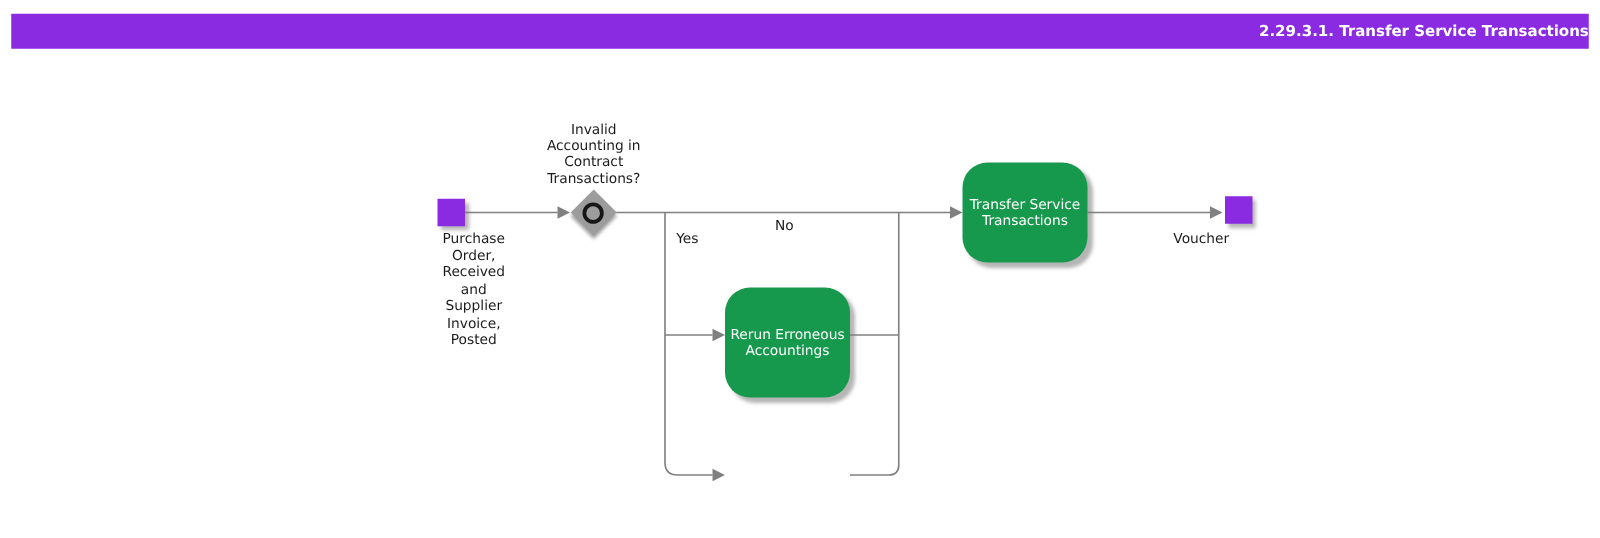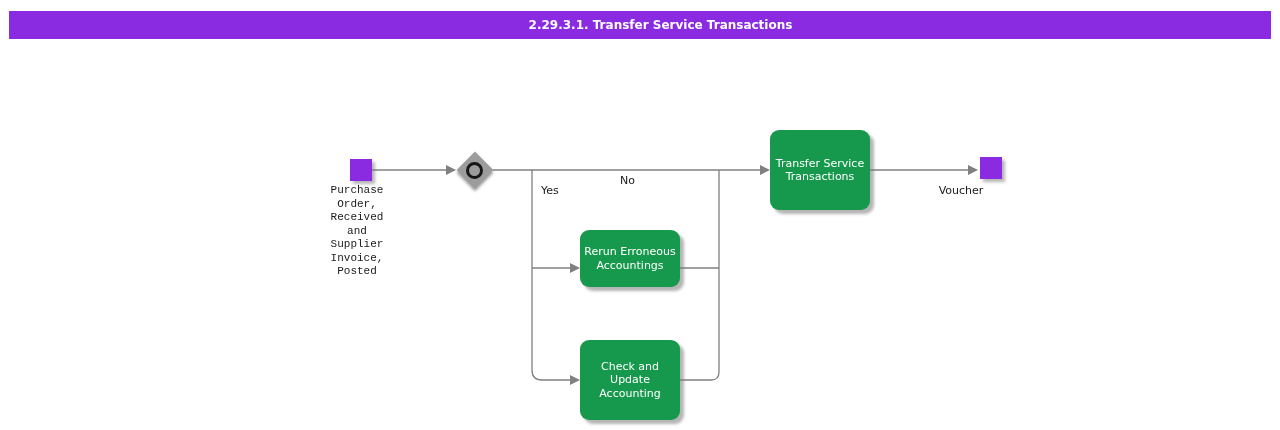--- a/index.html
+++ b/index.html
@@ -21,21 +21,21 @@
     overflow:hidden;
   }
   .title-bar{
     position:absolute;
     left:9px; top:11px;
     width:1262px; height:28px;
     background:var(--accent-purple);
     color:var(--title-text);
     font-size:12px;
     font-weight:bold;
-    text-align:center;
+    text-align:right;
     line-height:28px;
     padding-left:41px;
   }
   .connector-layer{
     position:absolute;
     left:0; top:0;
     width:1280px; height:430px;
   }
   .event-square{
     position:absolute;
@@ -46,21 +46,21 @@
   .start-square{left:350px; top:159px;}
   .end-square{left:980px; top:157px;}
   .node-label{
     position:absolute;
     color:var(--text-dark);
     font-size:11px;
     line-height:13.5px;
     text-align:center;
     white-space:pre-line;
   }
-  .start-label{left:314px; top:184px; width:86px;font-family:Liberation Mono, monospace;}
+  .start-label{left:336px; top:184px; width:86px;}
   .end-label{left:922px; top:184px; width:78px;}
   .decision-label{left:410px; top:97px; width:130px; line-height:13px;}
   .diamond{
     position:absolute;
     left:462px; top:157px;
     width:26px; height:26px;
     background:#9c9c9c;
     transform:rotate(45deg);
     box-shadow:2px 2px 3px rgba(90,90,90,0.6);
   }
@@ -68,33 +68,33 @@
     position:absolute;
     left:466px; top:162px;
     width:17px; height:17px;
     border:3px solid #161616;
     border-radius:50%;
   }
   .activity-box{
     position:absolute;
     width:100px;
     background:var(--activity-green);
-    border-radius:9px;
+    border-radius:20px;
     box-shadow:4px 4px 3px rgba(120,120,120,0.55);
     color:#ffffff;
     font-size:11px;
     line-height:13.5px;
     text-align:center;
     display:flex;
     align-items:center;
     justify-content:center;
     white-space:pre-line;
   }
   .transfer-box{left:770px; top:130px; height:80px;}
-  .rerun-box{left:580px; top:230px; height:57px;}
+  .rerun-box{left:580px; top:230px; height:88px;}
   .check-box{left:580px; top:340px; height:80px;}
   .edge-label{
     position:absolute;
     color:var(--text-dark);
     font-size:11px;
     text-align:center;
   }
   .no-label{left:620px; top:174px;}
   .yes-label{left:541px; top:184px;}
 </style>
@@ -122,32 +122,33 @@
 
   <div class="event-square start-square"></div>
   <div class="node-label start-label">Purchase
 Order,
 Received
 and
 Supplier
 Invoice,
 Posted</div>
 
+  <div class="node-label decision-label">Invalid
+Accounting in
+Contract
+Transactions?</div>
   <div class="diamond"></div>
   <div class="diamond-circle"></div>
 
   <div class="edge-label no-label">No</div>
   <div class="edge-label yes-label">Yes</div>
 
   <div class="activity-box transfer-box">Transfer Service
 Transactions</div>
 
   <div class="activity-box rerun-box">Rerun Erroneous
 Accountings</div>
 
-  <div class="activity-box check-box">Check and
-Update
-Accounting</div>
 
   <div class="event-square end-square"></div>
   <div class="node-label end-label">Voucher</div>
 
 </div>
 
 </body></html>

